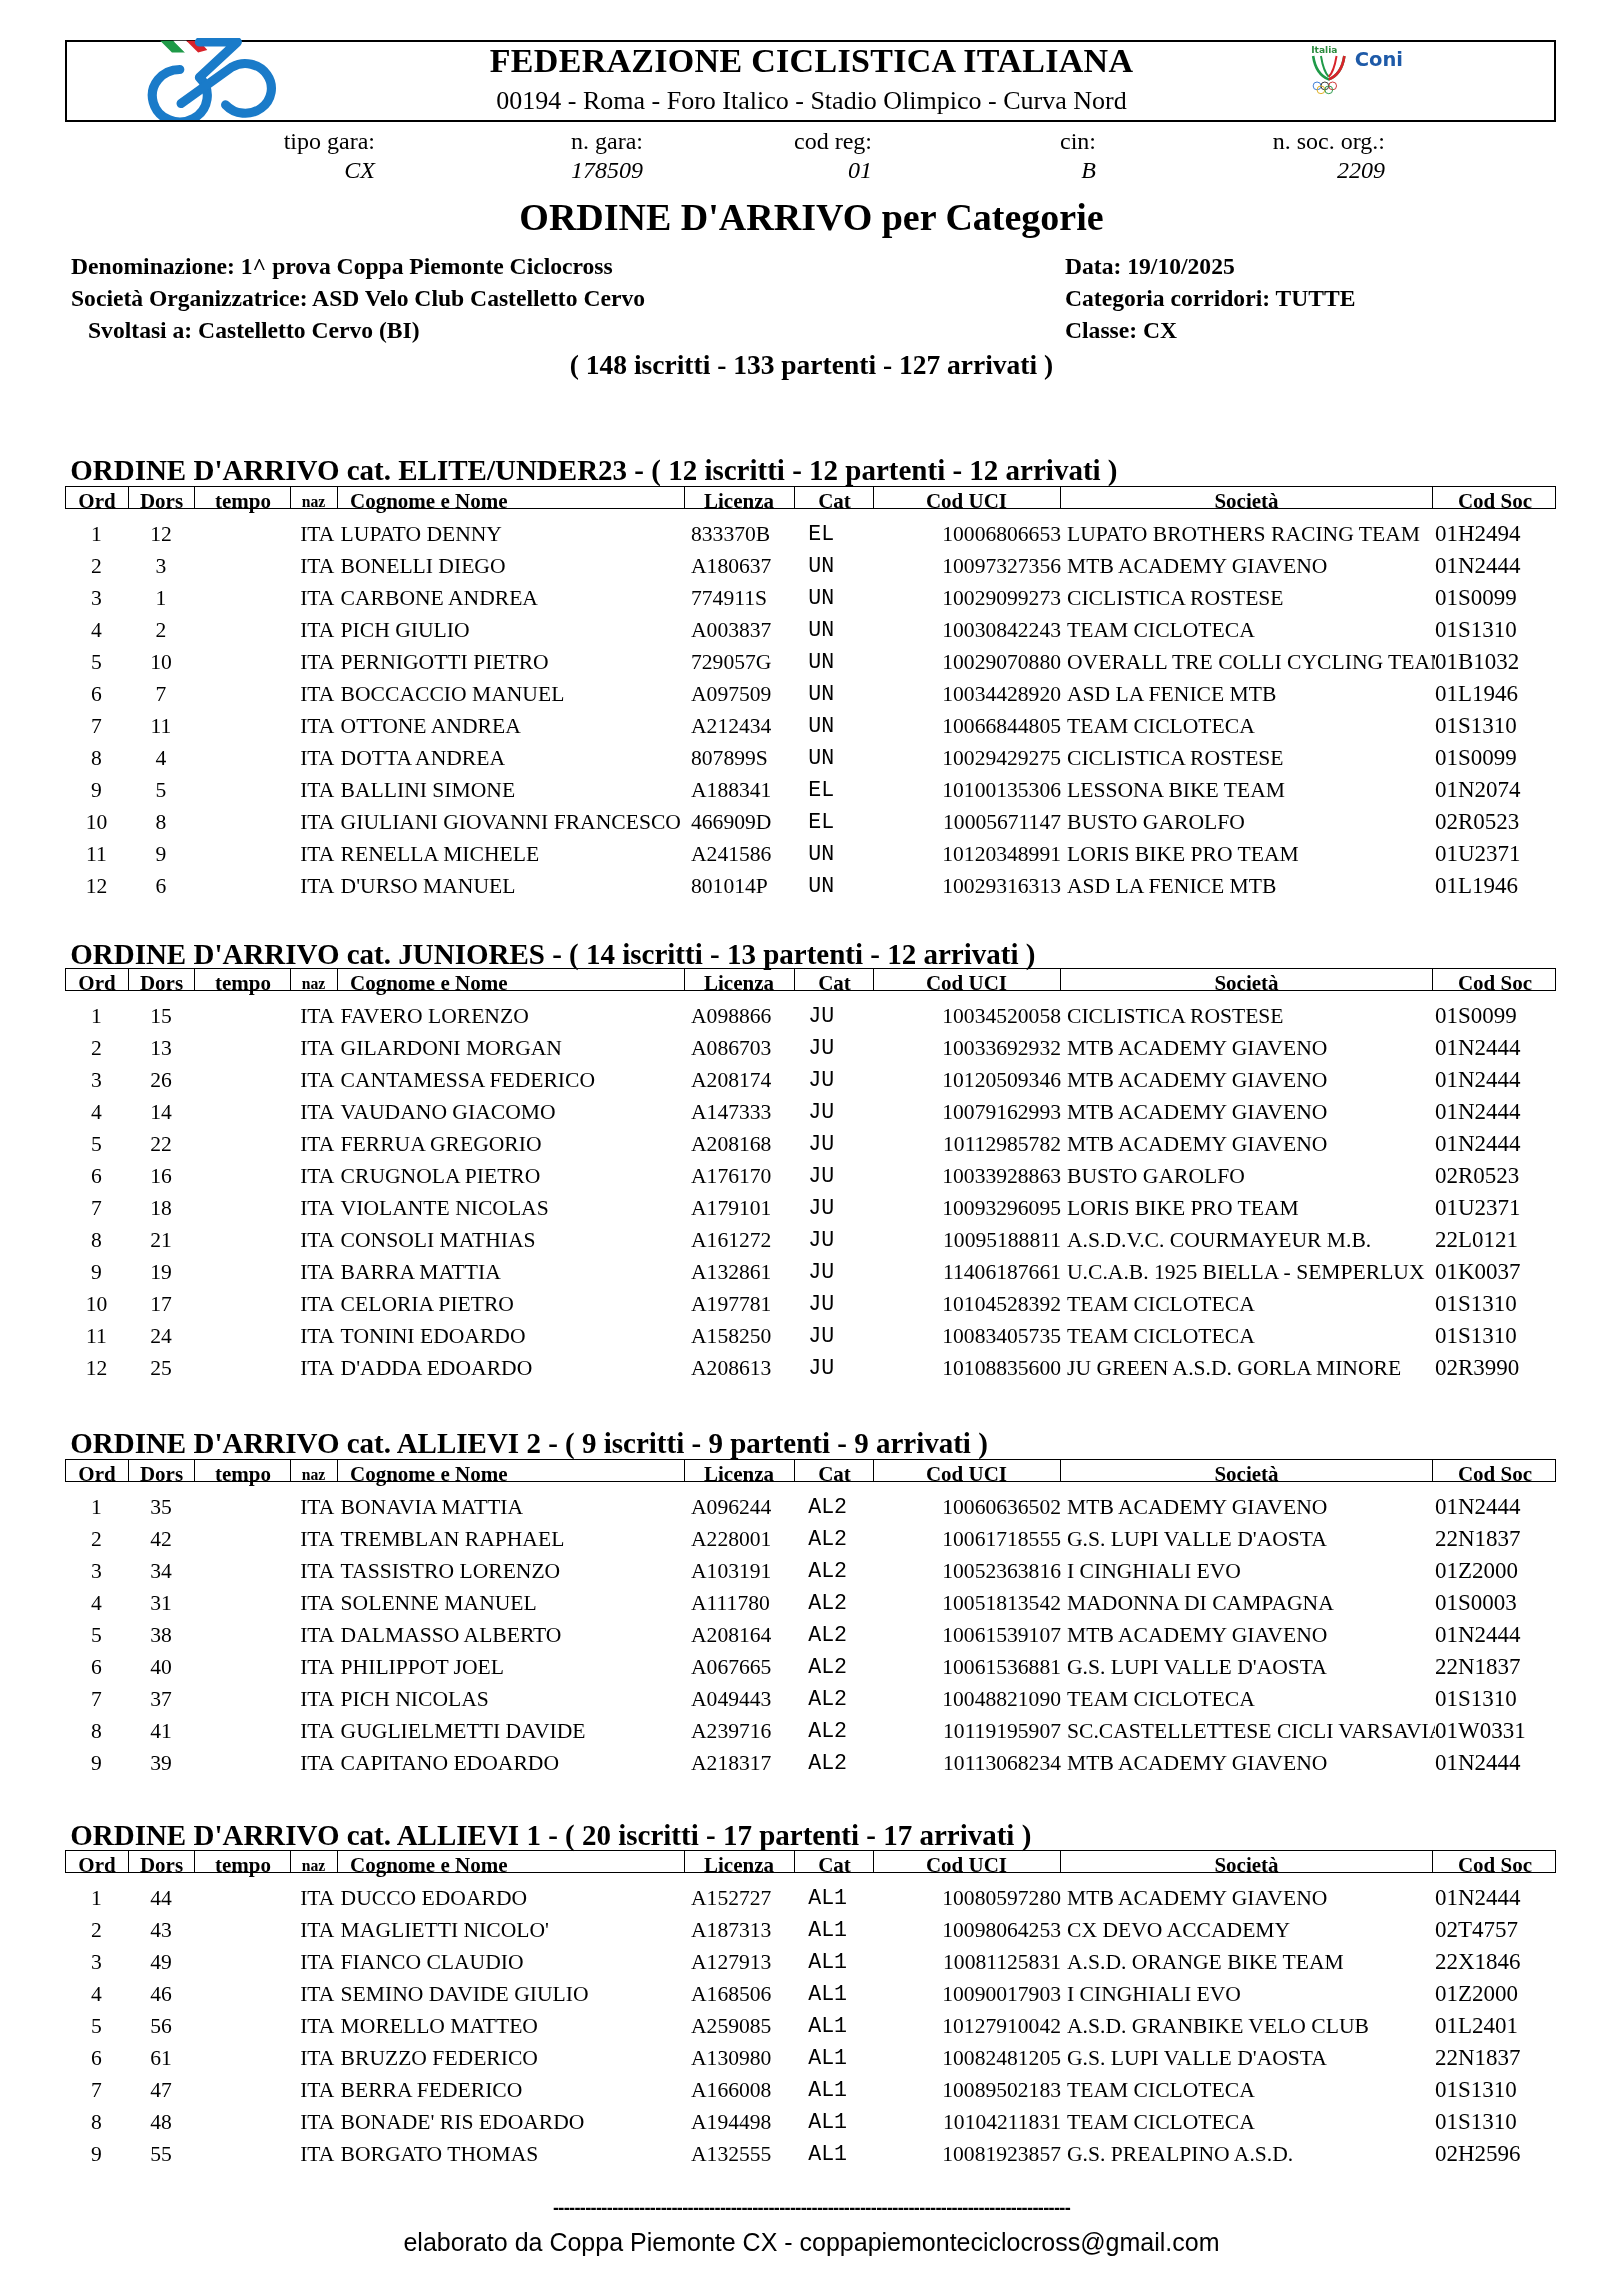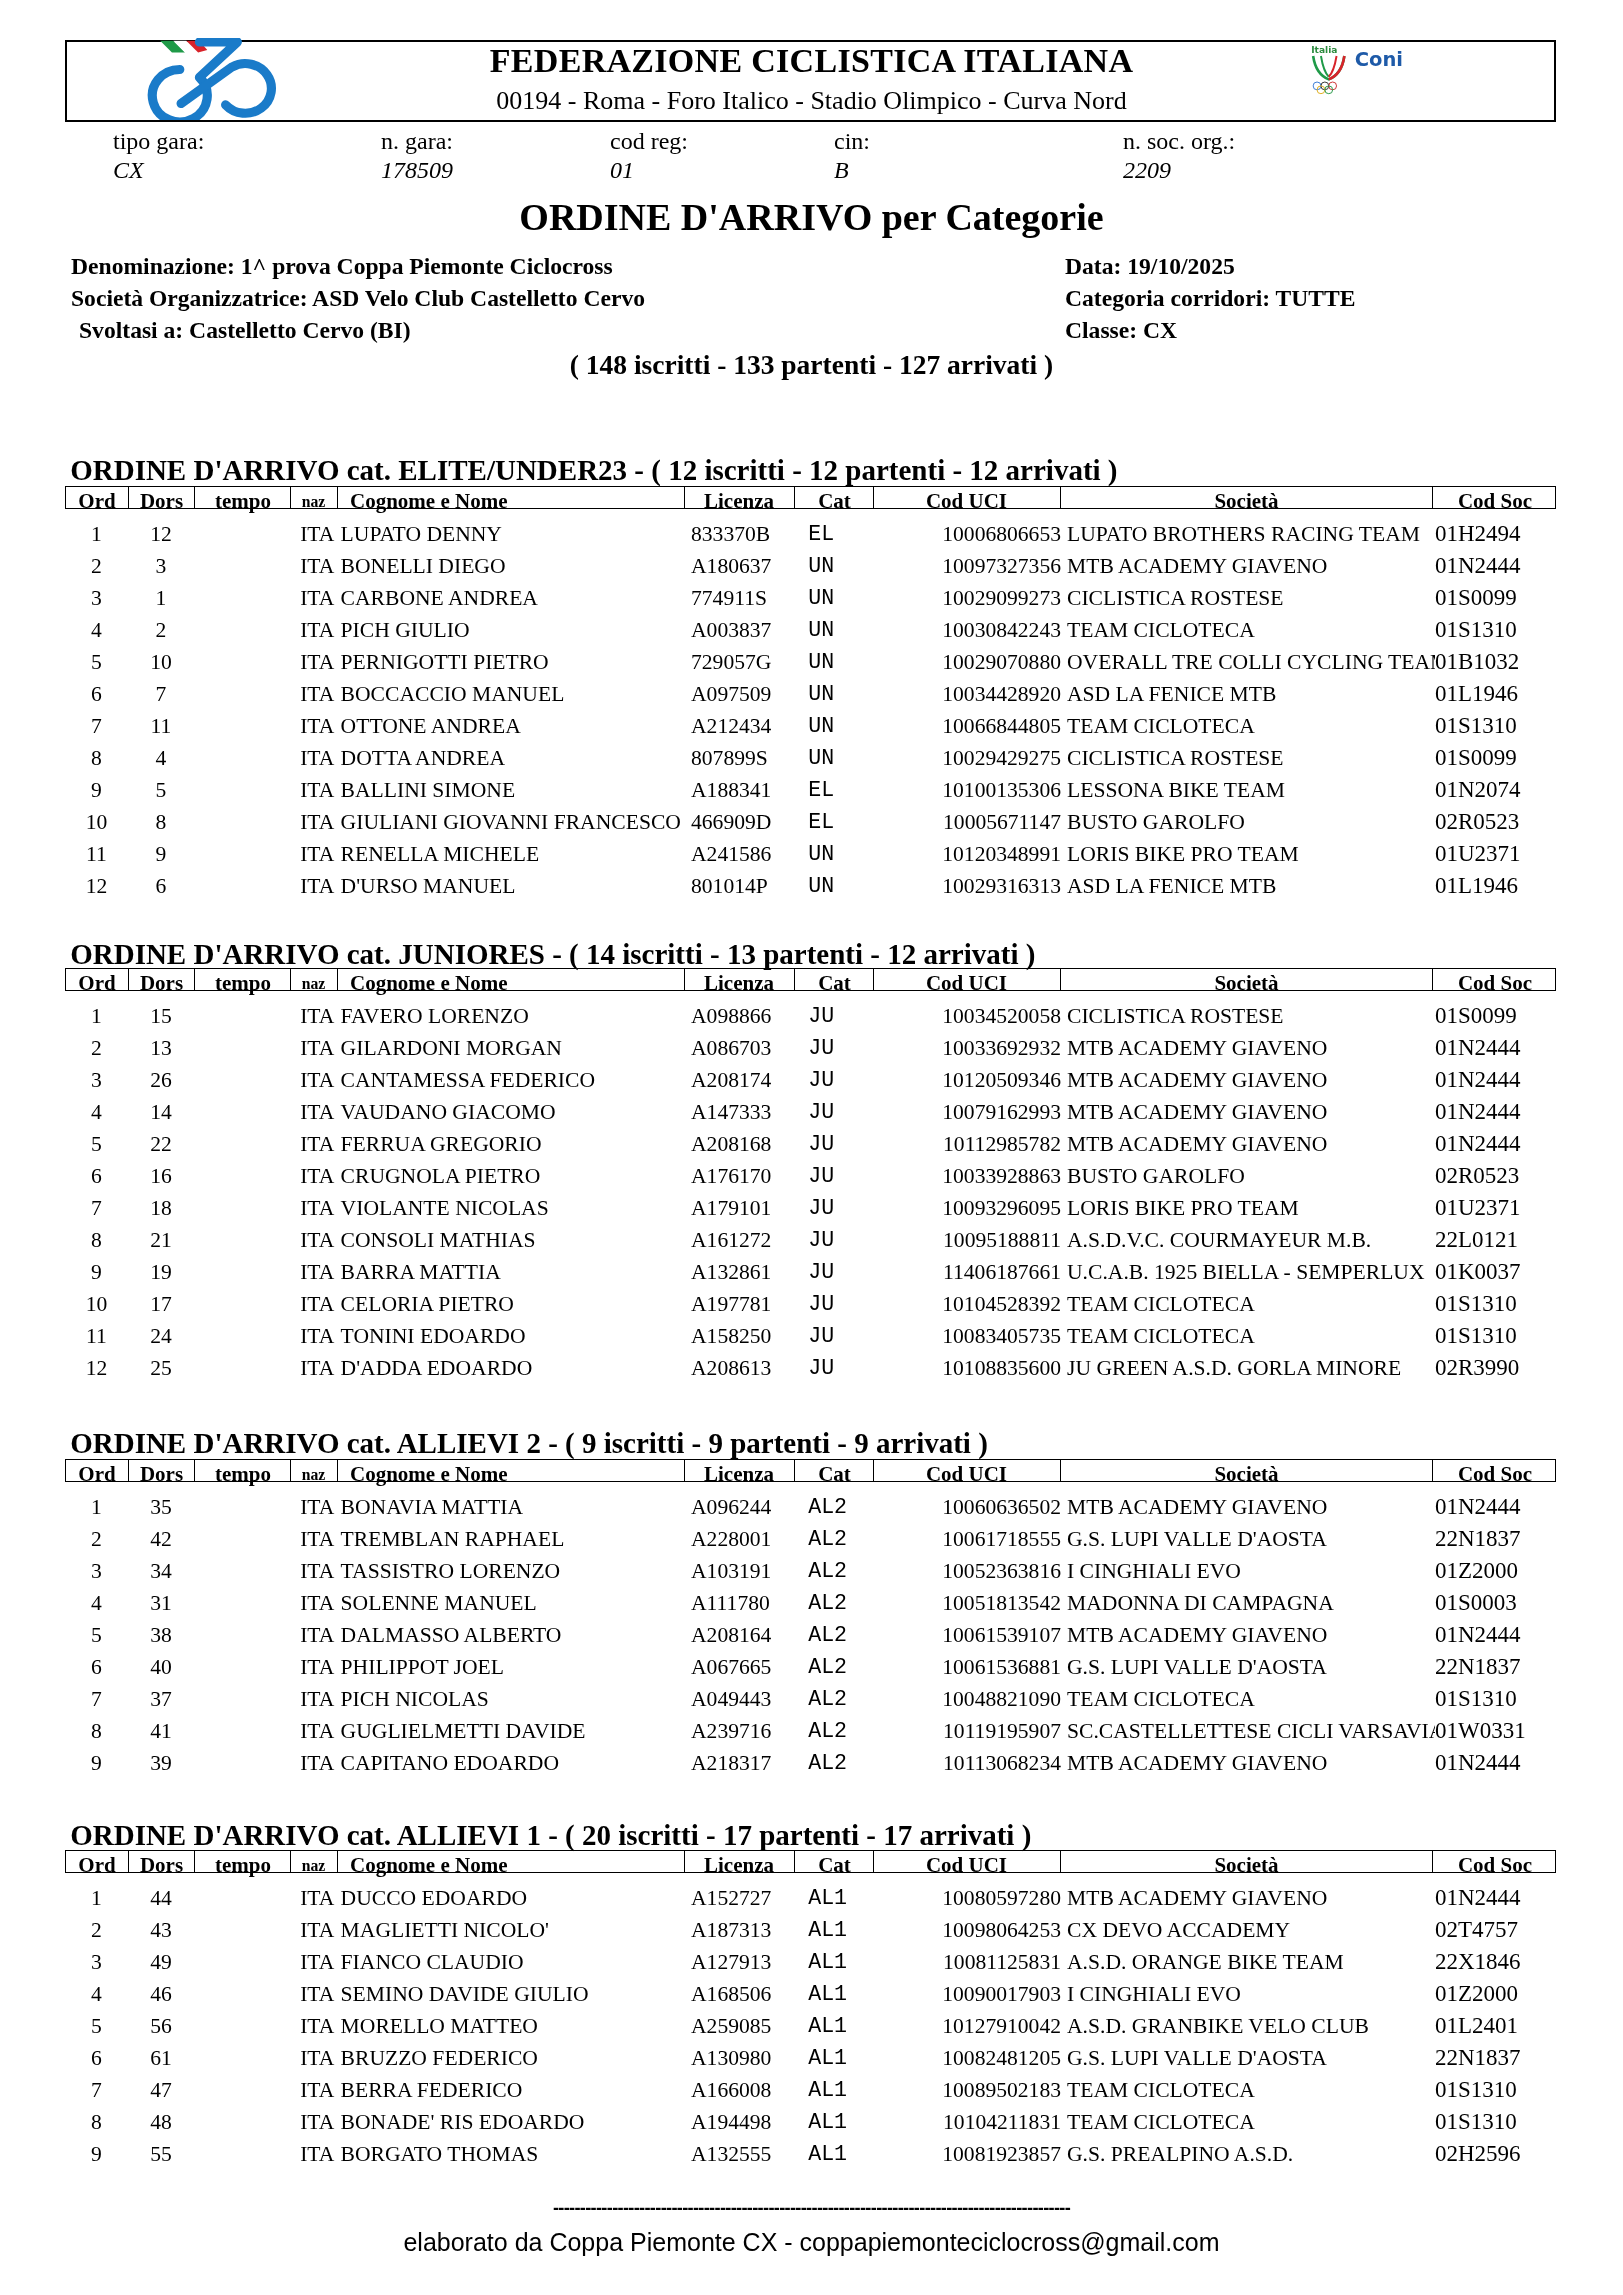--- a/index.html
+++ b/index.html
@@ -9,21 +9,21 @@
   
   .hdr-box { position: absolute; left: 65px; top: 40px; width: 1491px; height: 82px;
              border: 2px solid #000; box-sizing: border-box; }
   .fci-logo { position: absolute; left: 134px; top: 38px; width: 157px; height: 82px; }
   .coni-logo { position: absolute; left: 1309px; top: 43px; width: 137px; height: 52px; }
   .org-name { position: absolute; left: 0; width: 1623px; top: 42px; text-align: center;
               font-size: 34px; font-weight: bold; letter-spacing: 0.3px; }
   .org-addr { position: absolute; left: 0; width: 1623px; top: 86px; text-align: center;
               font-size: 26px; }
 
-  .meta-col { position: absolute; width: 262px; text-align: left; font-size: 24px; }
+  .meta-col { position: absolute; width: 262px; text-align: right; font-size: 24px; }
   .meta-label { top: 128px; }
   .meta-value { top: 157px; font-style: italic; }
 
   .doc-title { position: absolute; left: 0; width: 1623px; top: 195px; text-align: center;
                font-size: 38px; font-weight: bold; }
 
   .info { position: absolute; font-size: 23.6px; font-weight: bold; white-space: nowrap; }
   .totals { position: absolute; left: 0; width: 1623px; top: 349px; text-align: center;
             font-size: 27.5px; font-weight: bold; }
 
@@ -98,21 +98,21 @@
 <div class="meta-col meta-value" style="left:610px">01</div>
 <div class="meta-col meta-label" style="left:834px">cin:</div>
 <div class="meta-col meta-value" style="left:834px">B</div>
 <div class="meta-col meta-label" style="left:1123px">n. soc. org.:</div>
 <div class="meta-col meta-value" style="left:1123px">2209</div>
 
 <div class="doc-title">ORDINE D'ARRIVO per Categorie</div>
 
 <div class="info" style="left:71px; top:253px">Denominazione:  1^ prova Coppa Piemonte Ciclocross</div>
 <div class="info" style="left:71px; top:285px">Società Organizzatrice:  ASD Velo Club Castelletto Cervo</div>
-<div class="info" style="left:79px; top:317px">Svoltasi a:  Castelletto Cervo (BI)</div>
+<div class="info" style="left:88px; top:317px">Svoltasi a:  Castelletto Cervo (BI)</div>
 <div class="info" style="left:1065px; top:253px">Data:  19/10/2025</div>
 <div class="info" style="left:1065px; top:285px">Categoria corridori:  TUTTE</div>
 <div class="info" style="left:1065px; top:317px">Classe:  CX</div>
 
 <div class="totals">( 148 iscritti - 133 partenti - 127 arrivati )</div>
 
 <div class="section" style="top:453px">
     <div class="sec-title">ORDINE D'ARRIVO cat. ELITE/UNDER23 - ( 12 iscritti - 12 partenti - 12 arrivati )</div>
     <div class="thead" style="top: 33px;">
       <div class="th " style="left: 0px; width: 63px;">Ord</div>

